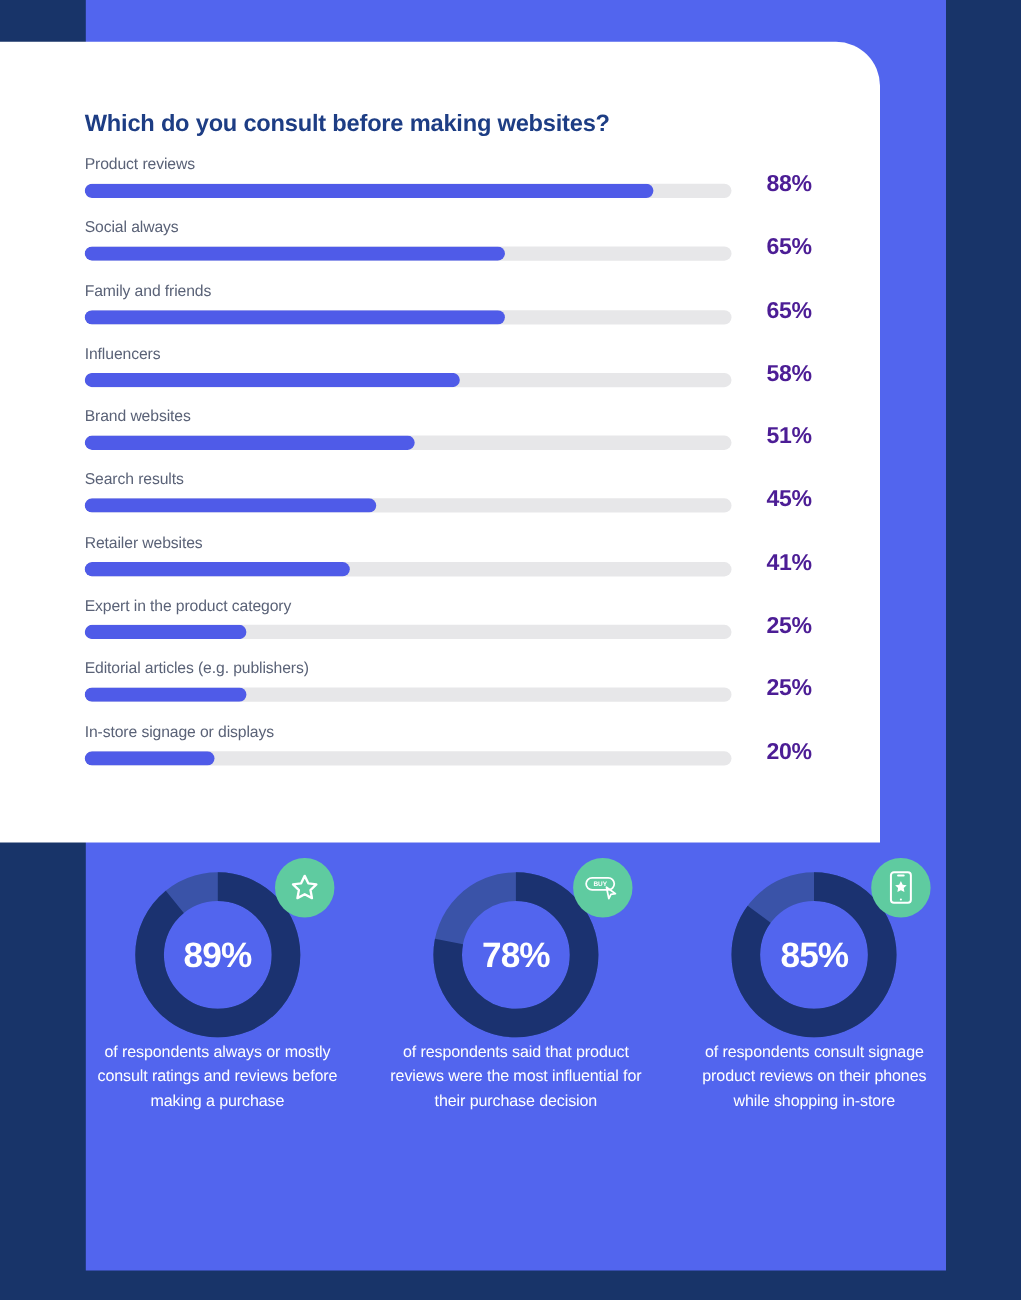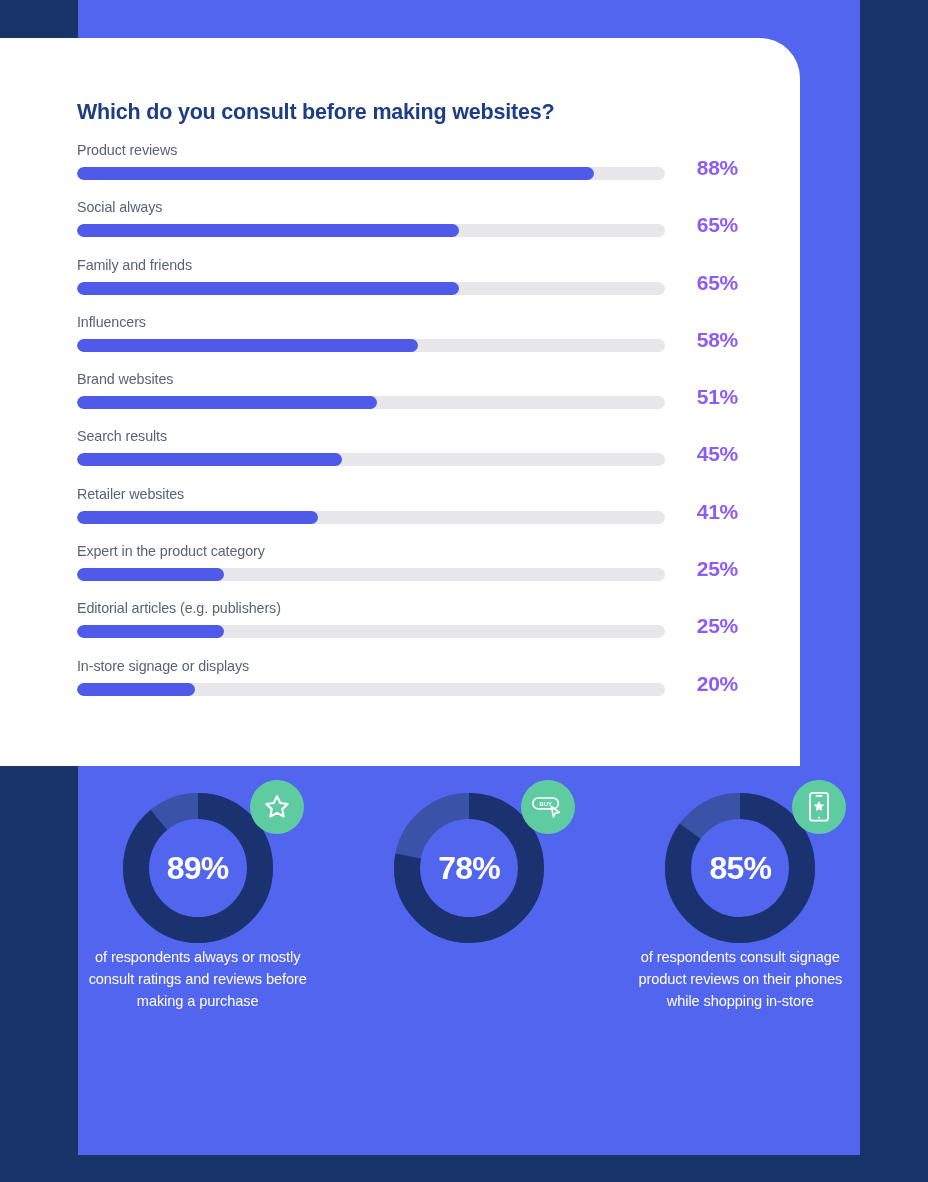--- a/index.html
+++ b/index.html
@@ -79,21 +79,21 @@
     border-radius:7px;
   }
 
   .bar-value {
     position:absolute;
     right:0; top:14px;
     width:72px;
     text-align:right;
     font-size:21px;
     font-weight:bold;
-    color:#8b5cf6;
+    color:#4c1d95;
     letter-spacing:-0.3px;
   }
 
   
   .donut-section {
     position:absolute;
     left:78px; top:790px;
     width:782px; height:350px;
     display:flex;
     justify-content:space-around;
@@ -255,20 +255,21 @@
           </svg>
           <div class="donut-pct">78%</div>
           <div class="badge">
             <svg width="36" height="30" viewBox="0 0 38 30">
               <rect x="3" y="5.5" width="27" height="11.5" rx="5.75" stroke="#FFFFFF" fill="none" stroke-width="1.7" stroke-linejoin="round" stroke-linecap="round"></rect>
               <text x="16.5" y="13.6" fill="#FFFFFF" font-family="Liberation Sans, sans-serif" font-size="6.2" font-weight="bold" text-anchor="middle">BUY</text>
               <path stroke="#FFFFFF" fill="none" stroke-width="1.7" stroke-linejoin="round" stroke-linecap="round" d="M22.5 14.5l2.3 11 2-4.2 4.3-.6z"></path>
             </svg>
           </div>
         </div>
+        <div class="donut-caption">of respondents said that product reviews were the most influential for their purchase decision</div>
       </div>
       <div class="donut-col">
         <div class="donut-wrap">
           <svg class="donut-svg" viewBox="0 0 156 156">
             <circle cx="78" cy="78" r="62" fill="none" stroke="#3A53A8" stroke-width="26"></circle>
             <circle cx="78" cy="78" r="62" fill="none" stroke="#1B3270" stroke-width="26" stroke-dasharray="331.12386568836416 58.43362335677017" transform="rotate(-90 78 78)"></circle>
           </svg>
           <div class="donut-pct">85%</div>
           <div class="badge">
             <svg width="26" height="32" viewBox="0 0 22 30">

